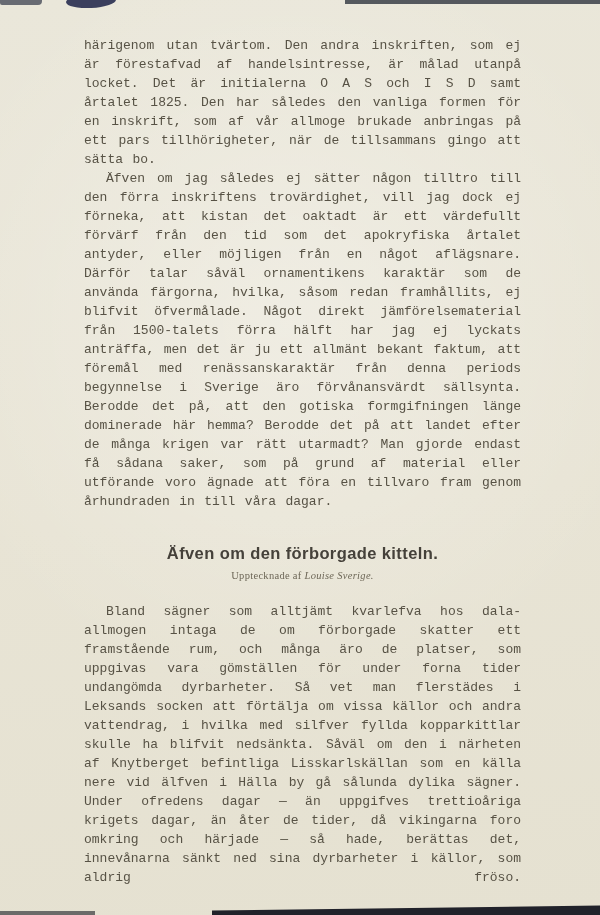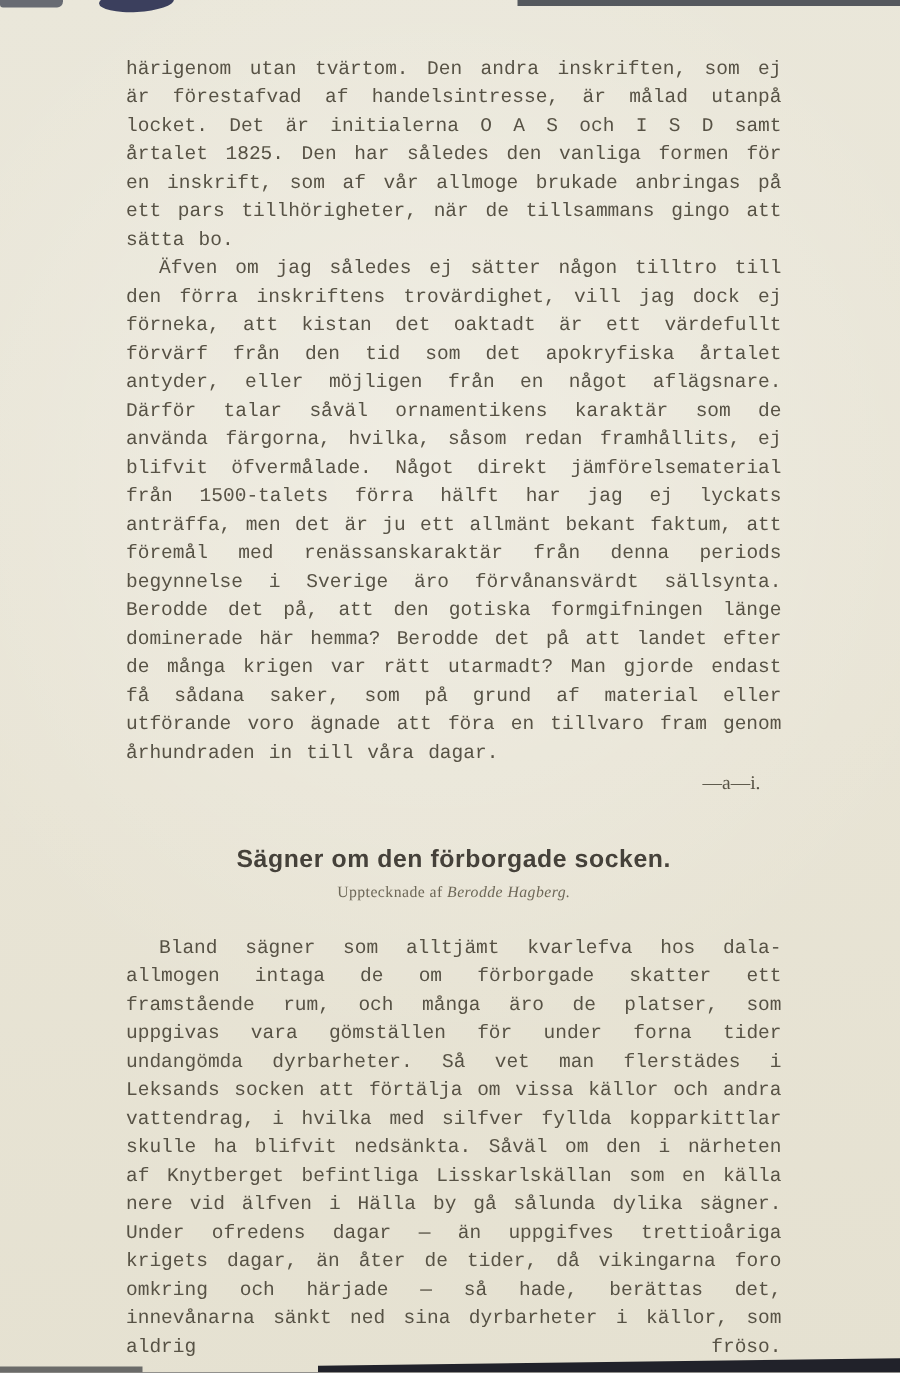--- a/index.html
+++ b/index.html
@@ -78,26 +78,25 @@
   <div class="artifact art-top-right"></div>
 
   <div class="content">
 
 
     <div class="body-text">
       <p>härigenom utan tvärtom. Den andra inskriften, som ej är förestafvad af handelsintresse, är målad utanpå locket. Det är initialerna O A S och I S D samt årtalet 1825. Den har således den vanliga formen för en inskrift, som af vår allmoge brukade anbringas på ett pars tillhörigheter, när de tillsammans gingo att sätta bo.</p>
       <p class="indent">Äfven om jag således ej sätter någon tilltro till den förra inskriftens trovärdighet, vill jag dock ej förneka, att kistan det oaktadt är ett värdefullt förvärf från den tid som det apokryfiska årtalet antyder, eller möjligen från en något aflägsnare. Därför talar såväl ornamentikens karaktär som de använda färgorna, hvilka, såsom redan framhållits, ej blifvit öfvermålade. Något direkt jämförelsematerial från 1500-talets förra hälft har jag ej lyckats anträffa, men det är ju ett allmänt bekant faktum, att föremål med renässanskaraktär från denna periods begynnelse i Sverige äro förvånansvärdt sällsynta. Berodde det på, att den gotiska formgifningen länge dominerade här hemma? Berodde det på att landet efter de många krigen var rätt utarmadt? Man gjorde endast få sådana saker, som på grund af material eller utförande voro ägnade att föra en tillvaro fram genom århundraden in till våra dagar.</p>
     </div>
 
-    <div class="signature">—a—i.</div>
 
     <div class="section">
-      <h2 class="section-title">Sägner om den förborgade socken.</h2>
+      <h2 class="section-title">Äfven om den förborgade kitteln.</h2>
       <div class="byline">
-        <span>Upptecknade af </span><span class="author">Berodde Hagberg.</span>
+        <span>Upptecknade af </span><span class="author">Louise Sverige.</span>
       </div>
       <div class="body-text">
         <p class="indent continues">Bland sägner som alltjämt kvarlefva hos dala-allmogen intaga de om förborgade skatter ett framstående rum, och många äro de platser, som uppgivas vara gömställen för under forna tider undangömda dyrbarheter. Så vet man flerstädes i Leksands socken att förtälja om vissa källor och andra vattendrag, i hvilka med silfver fyllda kopparkittlar skulle ha blifvit nedsänkta. Såväl om den i närheten af Knytberget befintliga Lisskarlskällan som en källa nere vid älfven i Hälla by gå sålunda dylika sägner. Under ofredens dagar — än uppgifves trettioåriga krigets dagar, än åter de tider, då vikingarna foro omkring och härjade — så hade, berättas det, innevånarna sänkt ned sina dyrbarheter i källor, som aldrig fröso.</p>
       </div>
     </div>
 
   </div>
 
   <div class="artifact art-bottom-left"></div>
   <div class="artifact art-bottom-right"></div>

